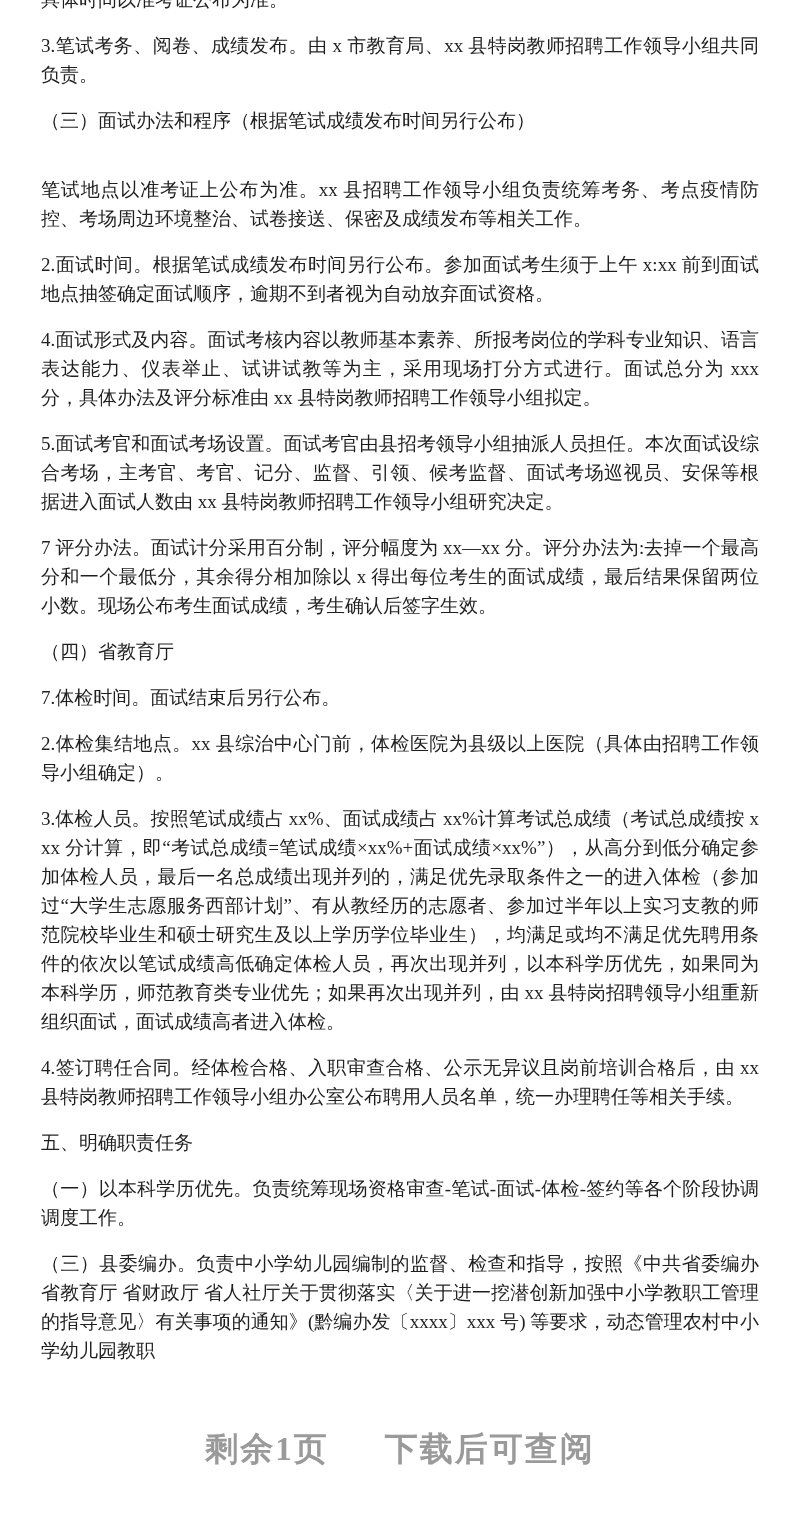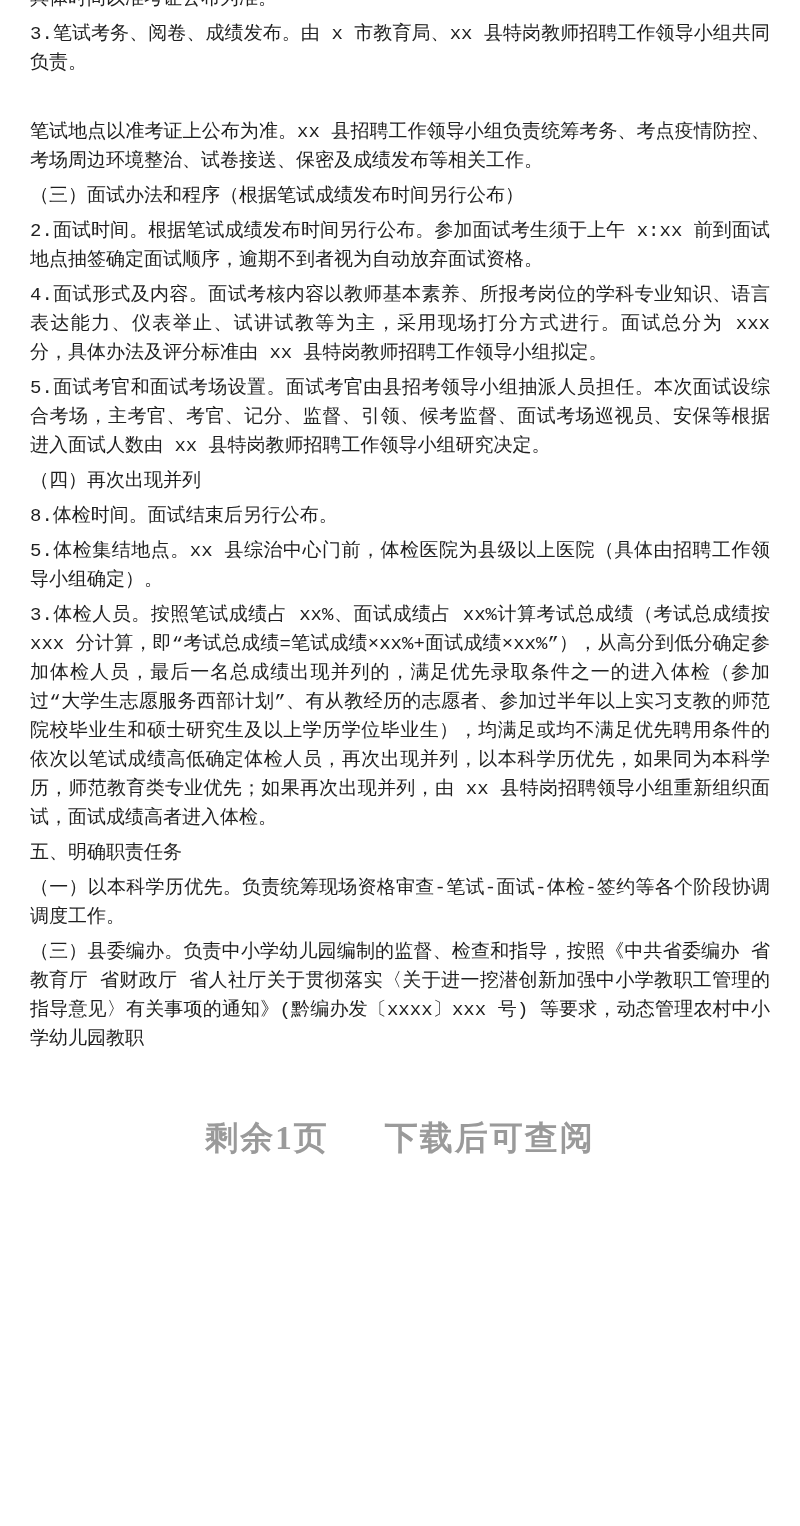--- a/index.html
+++ b/index.html
@@ -13,26 +13,25 @@
     font-family: "Liberation Serif", "DejaVu Serif", serif;
   }
   .doc {
     width: 800px;
     min-height: 1526px;
     padding: 0 24px 40px 24px;
     overflow: hidden;
     color: #1f1f1f;
   }
   .para {
-    margin: 6px;
+    margin: 17px;
     font-size: 19px;
     line-height: 29px;
     text-align: justify;
     word-break: break-all;
-    font-family: Liberation Mono, monospace;
   }
   
   .para.clipped {
     margin-top: -15px;
   }
   
   .para.gap-before {
     margin-top: 40px;
   }
   .footer {
@@ -47,29 +46,31 @@
     letter-spacing: 2px;
   }
 </style>
 </head>
 <body>
 
 <div class="doc">
   <div id="paragraphs">
       <p class="para clipped">具体时间以准考证公布为准。</p>
       <p class="para">3.笔试考务、阅卷、成绩发布。由 x 市教育局、xx 县特岗教师招聘工作领导小组共同负责。</p>
+      <p class="para">（三）面试办法和程序（根据笔试成绩发布时间另行公布）</p>
       <p class="para gap-before">笔试地点以准考证上公布为准。xx 县招聘工作领导小组负责统筹考务、考点疫情防控、考场周边环境整治、试卷接送、保密及成绩发布等相关工作。</p>
-      <p class="para">（三）面试办法和程序（根据笔试成绩发布时间另行公布）</p>
       <p class="para">2.面试时间。根据笔试成绩发布时间另行公布。参加面试考生须于上午 x:xx 前到面试地点抽签确定面试顺序，逾期不到者视为自动放弃面试资格。</p>
       <p class="para">4.面试形式及内容。面试考核内容以教师基本素养、所报考岗位的学科专业知识、语言表达能力、仪表举止、试讲试教等为主，采用现场打分方式进行。面试总分为 xxx 分，具体办法及评分标准由 xx 县特岗教师招聘工作领导小组拟定。</p>
       <p class="para">5.面试考官和面试考场设置。面试考官由县招考领导小组抽派人员担任。本次面试设综合考场，主考官、考官、记分、监督、引领、候考监督、面试考场巡视员、安保等根据进入面试人数由 xx 县特岗教师招聘工作领导小组研究决定。</p>
-      <p class="para">（四）再次出现并列</p>
-      <p class="para">8.体检时间。面试结束后另行公布。</p>
-      <p class="para">5.体检集结地点。xx 县综治中心门前，体检医院为县级以上医院（具体由招聘工作领导小组确定）。</p>
+      <p class="para">7 评分办法。面试计分采用百分制，评分幅度为 xx—xx 分。评分办法为:去掉一个最高分和一个最低分，其余得分相加除以 x 得出每位考生的面试成绩，最后结果保留两位小数。现场公布考生面试成绩，考生确认后签字生效。</p>
+      <p class="para">（四）省教育厅</p>
+      <p class="para">7.体检时间。面试结束后另行公布。</p>
+      <p class="para">2.体检集结地点。xx 县综治中心门前，体检医院为县级以上医院（具体由招聘工作领导小组确定）。</p>
       <p class="para">3.体检人员。按照笔试成绩占 xx%、面试成绩占 xx%计算考试总成绩（考试总成绩按 xxx 分计算，即“考试总成绩=笔试成绩×xx%+面试成绩×xx%”），从高分到低分确定参加体检人员，最后一名总成绩出现并列的，满足优先录取条件之一的进入体检（参加过“大学生志愿服务西部计划”、有从教经历的志愿者、参加过半年以上实习支教的师范院校毕业生和硕士研究生及以上学历学位毕业生），均满足或均不满足优先聘用条件的依次以笔试成绩高低确定体检人员，再次出现并列，以本科学历优先，如果同为本科学历，师范教育类专业优先；如果再次出现并列，由 xx 县特岗招聘领导小组重新组织面试，面试成绩高者进入体检。</p>
+      <p class="para">4.签订聘任合同。经体检合格、入职审查合格、公示无异议且岗前培训合格后，由 xx 县特岗教师招聘工作领导小组办公室公布聘用人员名单，统一办理聘任等相关手续。</p>
       <p class="para">五、明确职责任务</p>
       <p class="para">（一）以本科学历优先。负责统筹现场资格审查-笔试-面试-体检-签约等各个阶段协调调度工作。</p>
       <p class="para">（三）县委编办。负责中小学幼儿园编制的监督、检查和指导，按照《中共省委编办 省教育厅 省财政厅 省人社厅关于贯彻落实〈关于进一挖潜创新加强中小学教职工管理的指导意见〉有关事项的通知》(黔编办发〔xxxx〕xxx 号) 等要求，动态管理农村中小学幼儿园教职</p>
     </div>
   <div class="footer">
     <span>剩余1页</span>
     <span>下载后可查阅</span>
   </div>
 </div>
 

